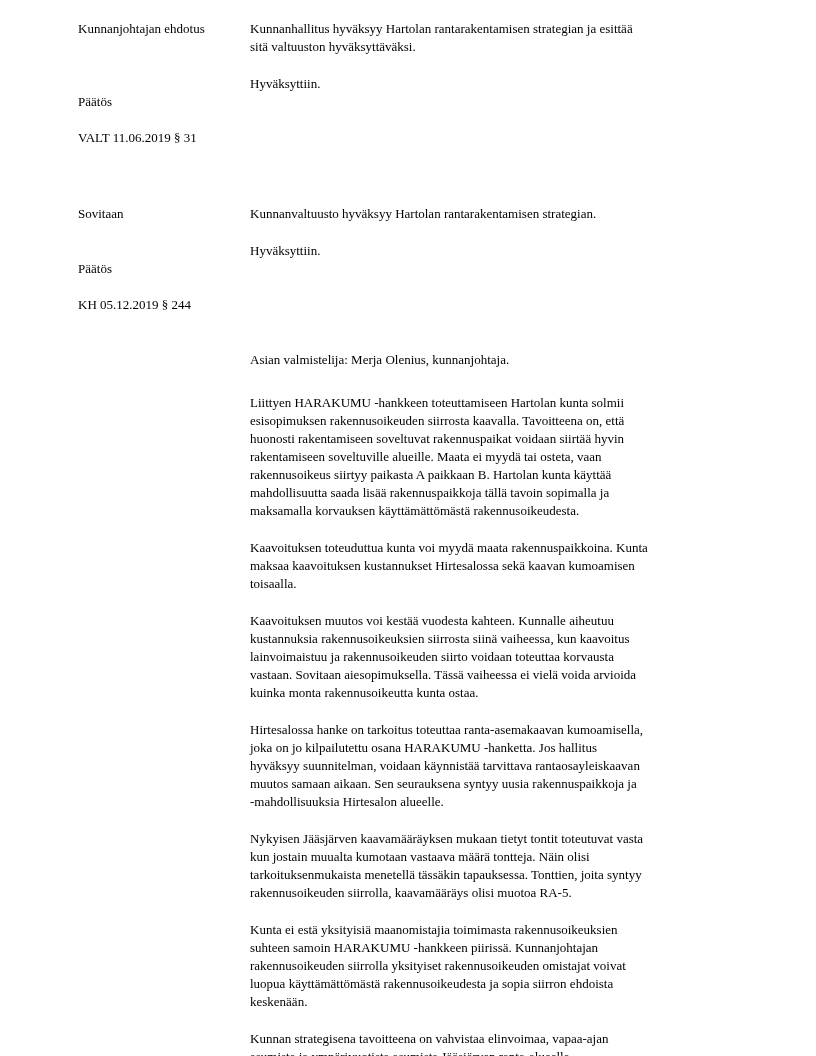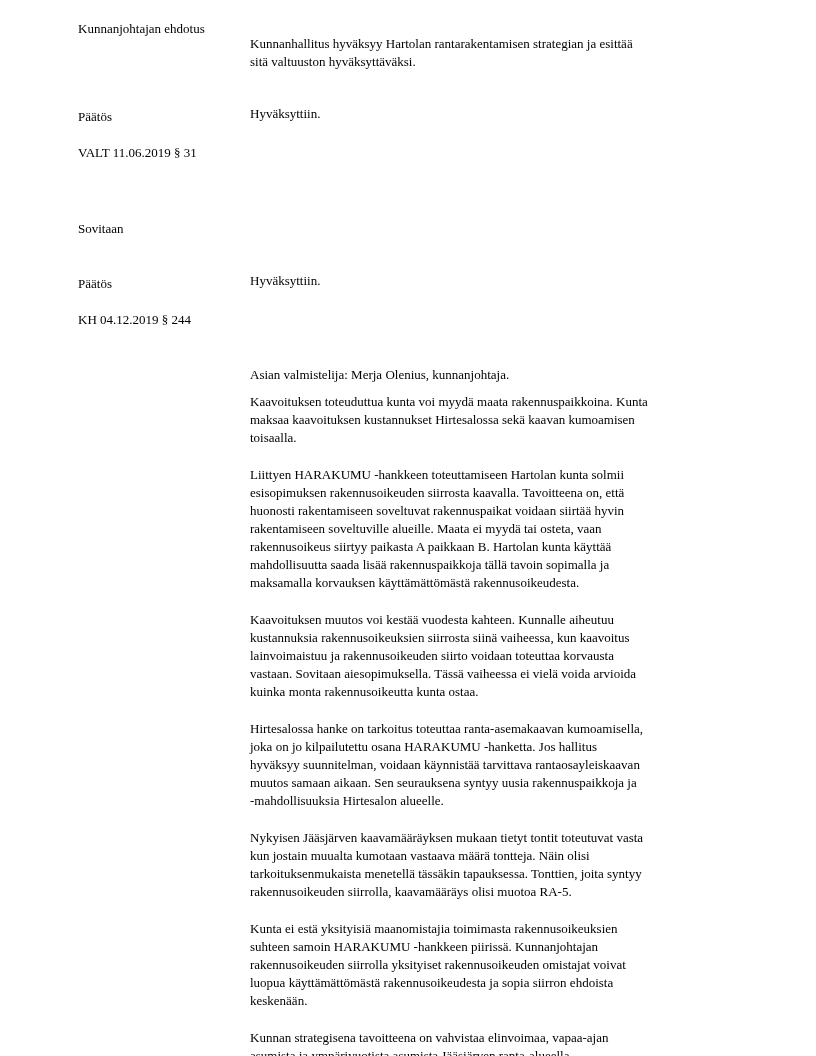--- a/index.html
+++ b/index.html
@@ -25,30 +25,29 @@
   }
   .label-col {
     width: 172px;
     flex-shrink: 0;
     white-space: pre-line;
   }
   .text-col {
     flex: 1;
     max-width: 500px;
     white-space: pre-line;
-    margin-top: 15px;
   }
   .para {
     margin-left: 172px;
     max-width: 500px;
     white-space: pre-line;
   }
   .gap-std   { margin-bottom: 19px; }
   .gap-big   { margin-bottom: 40px; }
-  .gap-med   { margin-bottom: 9px; }
+  .gap-med   { margin-bottom: 25px; }
 </style>
 </head>
 <body>
 
 <div class="page">
 
   <div class="row gap-std">
     <div class="label-col">Kunnanjohtajan ehdotus</div>
     <div class="text-col">Kunnanhallitus hyväksyy Hartolan rantarakentamisen strategian ja esittää
 sitä valtuuston hyväksyttäväksi.</div>
@@ -57,42 +56,43 @@
   <div class="row gap-big">
     <div class="label-col">
       <div>Päätös</div>
       <div>VALT 11.06.2019 § 31</div>
     </div>
     <div class="text-col">Hyväksyttiin.</div>
   </div>
 
   <div class="row gap-std">
     <div class="label-col">Sovitaan</div>
+    <div class="text-col">Kunnanvaltuusto hyväksyy Hartolan rantarakentamisen strategian.</div>
   </div>
 
   <div class="row gap-std">
     <div class="label-col">
       <div>Päätös</div>
-      <div>KH 04.12.2019 § 244</div>
+      <div>KH 05.12.2019 § 244</div>
     </div>
     <div class="text-col">Hyväksyttiin.</div>
   </div>
 
   <div class="para gap-med">Asian valmistelija: Merja Olenius, kunnanjohtaja.</div>
 
-  <div class="para gap-std">Kaavoituksen toteuduttua kunta voi myydä maata rakennuspaikkoina. Kunta
-maksaa kaavoituksen kustannukset Hirtesalossa sekä kaavan kumoamisen
-toisaalla.</div>
   <div class="para gap-std">Liittyen HARAKUMU -hankkeen toteuttamiseen Hartolan kunta solmii
 esisopimuksen rakennusoikeuden siirrosta kaavalla. Tavoitteena on, että
 huonosti rakentamiseen soveltuvat rakennuspaikat voidaan siirtää hyvin
 rakentamiseen soveltuville alueille. Maata ei myydä tai osteta, vaan
 rakennusoikeus siirtyy paikasta A paikkaan B. Hartolan kunta käyttää
 mahdollisuutta saada lisää rakennuspaikkoja tällä tavoin sopimalla ja
 maksamalla korvauksen käyttämättömästä rakennusoikeudesta.</div>
+  <div class="para gap-std">Kaavoituksen toteuduttua kunta voi myydä maata rakennuspaikkoina. Kunta
+maksaa kaavoituksen kustannukset Hirtesalossa sekä kaavan kumoamisen
+toisaalla.</div>
   <div class="para gap-std">Kaavoituksen muutos voi kestää vuodesta kahteen. Kunnalle aiheutuu
 kustannuksia rakennusoikeuksien siirrosta siinä vaiheessa, kun kaavoitus
 lainvoimaistuu ja rakennusoikeuden siirto voidaan toteuttaa korvausta
 vastaan. Sovitaan aiesopimuksella. Tässä vaiheessa ei vielä voida arvioida
 kuinka monta rakennusoikeutta kunta ostaa.</div>
   <div class="para gap-std">Hirtesalossa hanke on tarkoitus toteuttaa ranta-asemakaavan kumoamisella,
 joka on jo kilpailutettu osana HARAKUMU -hanketta. Jos hallitus
 hyväksyy suunnitelman, voidaan käynnistää tarvittava rantaosayleiskaavan
 muutos samaan aikaan. Sen seurauksena syntyy uusia rakennuspaikkoja ja
 -mahdollisuuksia Hirtesalon alueelle.</div>

